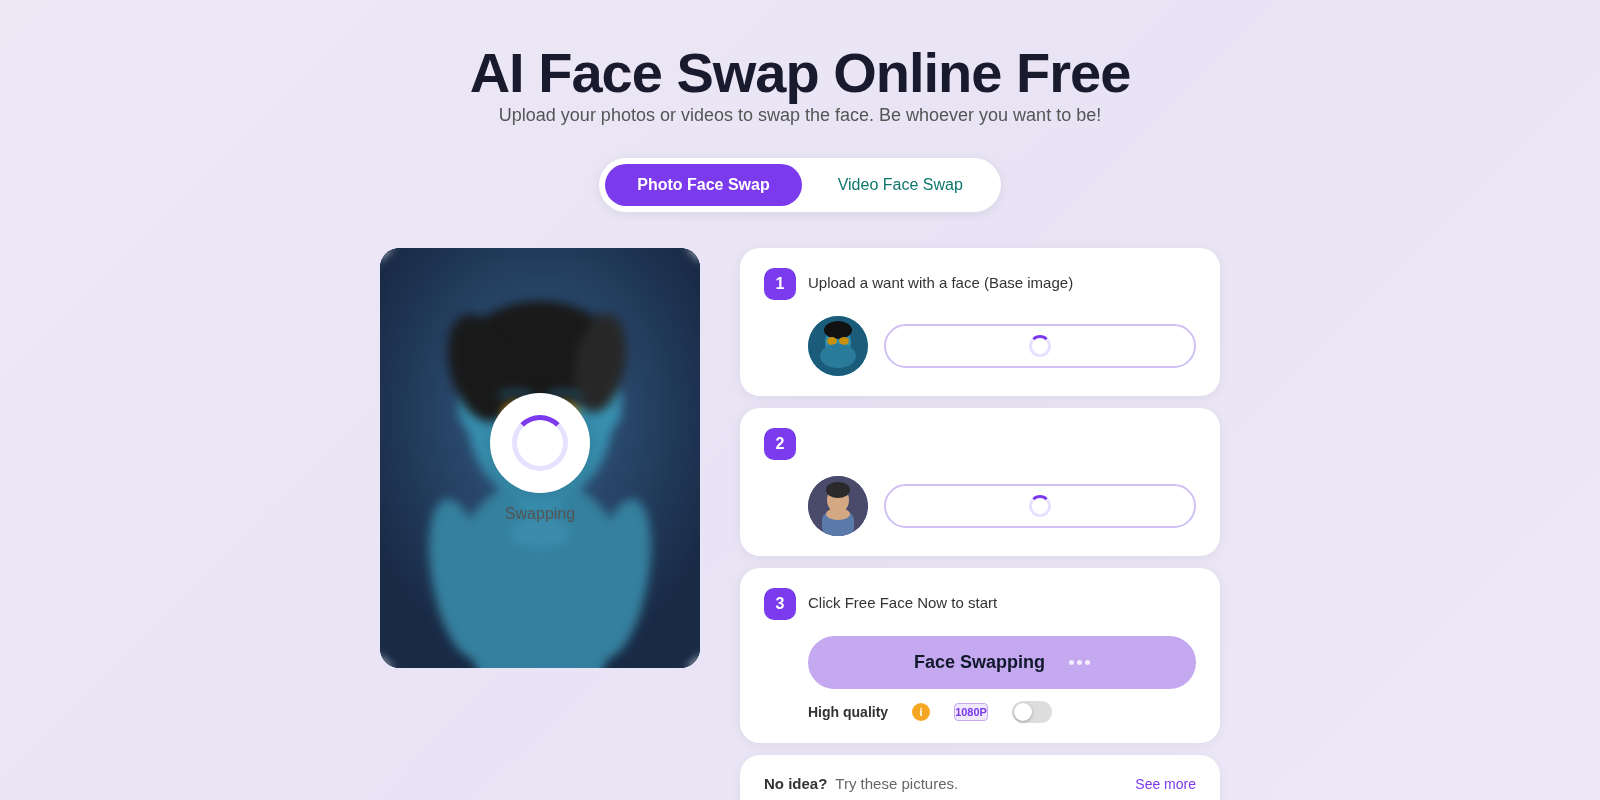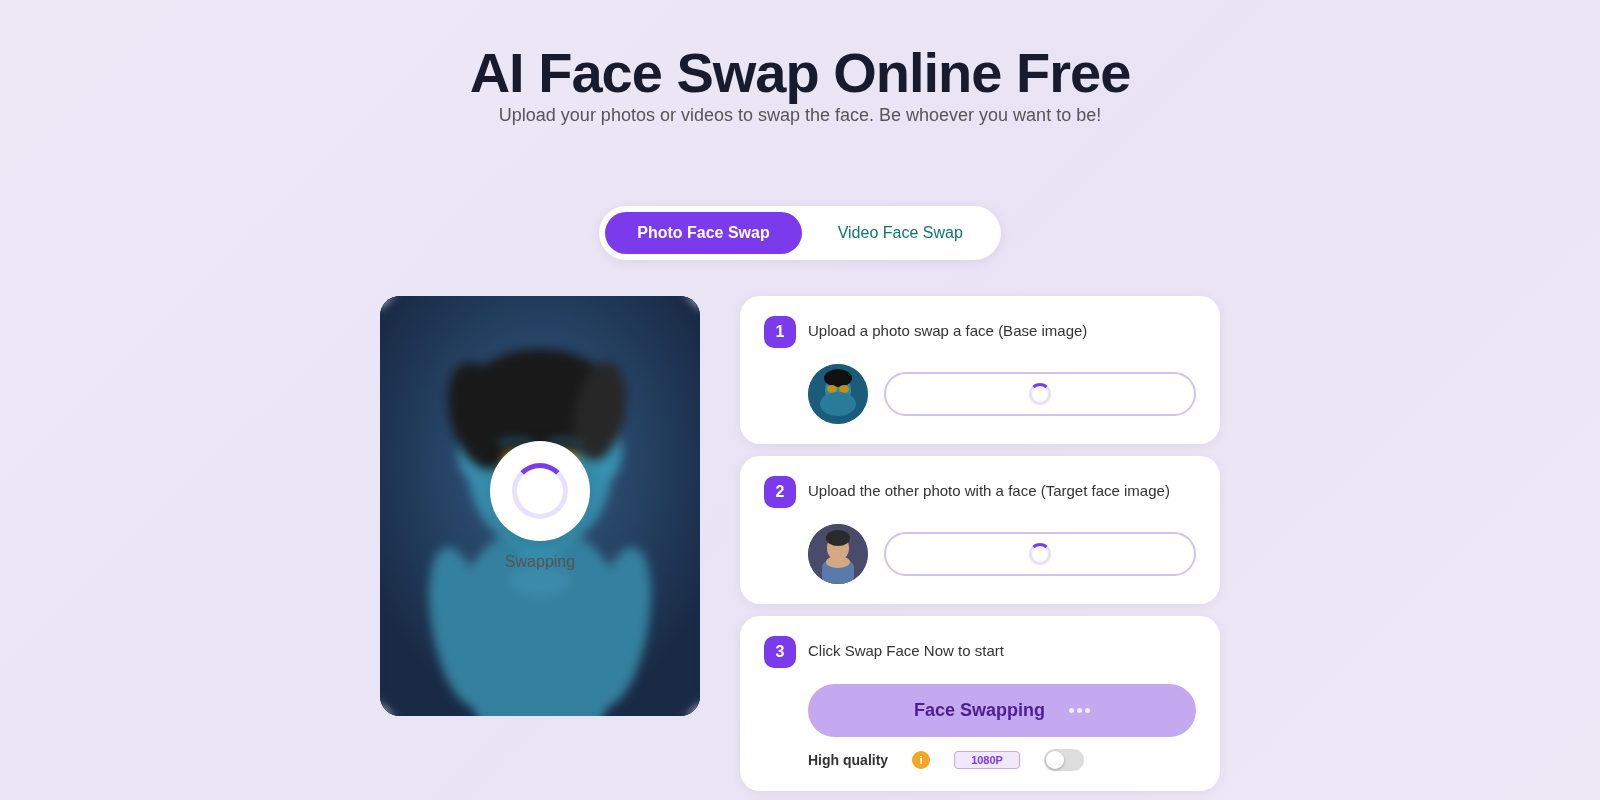--- a/index.html
+++ b/index.html
@@ -38,21 +38,20 @@
     }
 
     .tab-bar {
       display: flex;
       background: white;
       border-radius: 50px;
       padding: 6px;
       gap: 4px;
       margin-bottom: 36px;
       box-shadow: 0 2px 12px rgba(0,0,0,0.08);
-      margin-top: 48px;
     }
 
     .tab-item {
       padding: 12px 32px;
       border-radius: 50px;
       font-size: 16px;
       font-weight: 500;
       cursor: pointer;
       transition: all 0.2s;
       white-space: nowrap;
@@ -232,21 +231,21 @@
       height: 22px;
       border: 3px solid #e8e0ff;
       border-top-color: #7c3aed;
       border-radius: 50%;
       animation: spin 1s linear infinite;
     }
 
     
     .swap-button {
       background: #c4a8f0;
-      color: #4c1d95;
+      color: #0f172a;
       border: none;
       border-radius: 50px;
       padding: 16px 40px;
       font-size: 18px;
       font-weight: 600;
       cursor: pointer;
       width: 100%;
       display: flex;
       align-items: center;
       justify-content: center;
@@ -294,21 +293,21 @@
       color: white;
       font-size: 11px;
       font-weight: 700;
     }
 
     .quality-badge {
       background: #f0e8ff;
       color: #7c3aed;
       font-size: 11px;
       font-weight: 700;
-      padding: 2px 16px;
+      padding: 2px 0;
       border-radius: 4px;
       border: 1px solid #c4a8f0;
     }
 
     .toggle-switch {
       width: 40px;
       height: 22px;
       background: #ddd;
       border-radius: 11px;
       position: relative;
@@ -462,21 +461,21 @@
         </div>
         <span class="swapping-label">Swapping</span>
       </div>
     </div>
 
     <div class="steps-panel">
 
       <div class="step-card">
         <div class="step-header">
           <div class="step-number">1</div>
-          <div class="step-title">Upload a photo swap a face (Base image)</div>
+          <div class="step-title">Upload a want with a face (Base image)</div>
         </div>
         <div class="step-content">
           <div class="avatar-thumb avatar-thumb-blue">
 
             <svg width="60" height="60" viewBox="0 0 60 60">
               <circle cx="30" cy="30" r="30" fill="#1a5c7a"></circle>
               <ellipse cx="30" cy="26" rx="13" ry="15" fill="#2d8aac"></ellipse>
               <ellipse cx="30" cy="14" rx="14" ry="9" fill="#111"></ellipse>
               <ellipse cx="24" cy="25" rx="5" ry="4" fill="#c8900a"></ellipse>
               <ellipse cx="36" cy="25" rx="5" ry="4" fill="#c8900a"></ellipse>
@@ -485,21 +484,20 @@
           </div>
           <div class="loading-button">
             <div class="loading-ring"></div>
           </div>
         </div>
       </div>
 
       <div class="step-card">
         <div class="step-header">
           <div class="step-number">2</div>
-          <div class="step-title">Upload the other photo with a face (Target face image)</div>
         </div>
         <div class="step-content">
           <div class="avatar-thumb avatar-thumb-person">
 
             <svg width="60" height="60" viewBox="0 0 60 60">
               <circle cx="30" cy="30" r="30" fill="#4a4a6a"></circle>
               <ellipse cx="30" cy="24" rx="11" ry="13" fill="#d4a882"></ellipse>
               <ellipse cx="30" cy="14" rx="12" ry="8" fill="#2a2a2a"></ellipse>
               <rect x="14" y="36" width="32" height="24" rx="8" fill="#5a7aaa"></rect>
               <ellipse cx="30" cy="38" rx="12" ry="6" fill="#d4a882"></ellipse>
@@ -507,21 +505,21 @@
           </div>
           <div class="loading-button">
             <div class="loading-ring"></div>
           </div>
         </div>
       </div>
 
       <div class="step-card">
         <div class="step-header">
           <div class="step-number">3</div>
-          <div class="step-title">Click Swap Face Now to start</div>
+          <div class="step-title">Click Free Face Now to start</div>
         </div>
         <button class="swap-button">
           <span>Face Swapping</span>
           <span class="swap-button-dots">
             <span class="dot"></span>
             <span class="dot"></span>
             <span class="dot"></span>
           </span>
         </button>
         <div class="quality-row">

